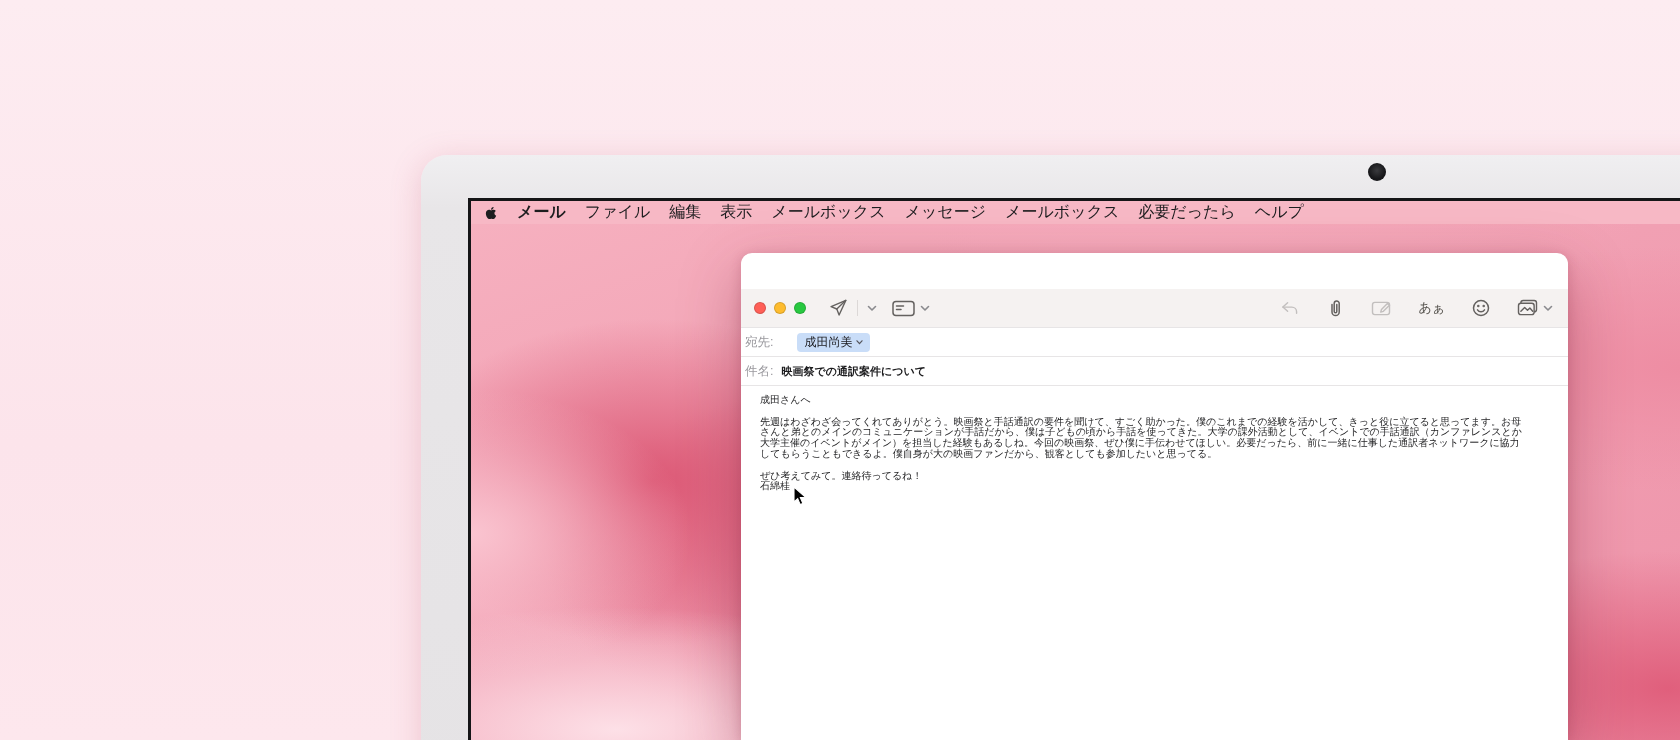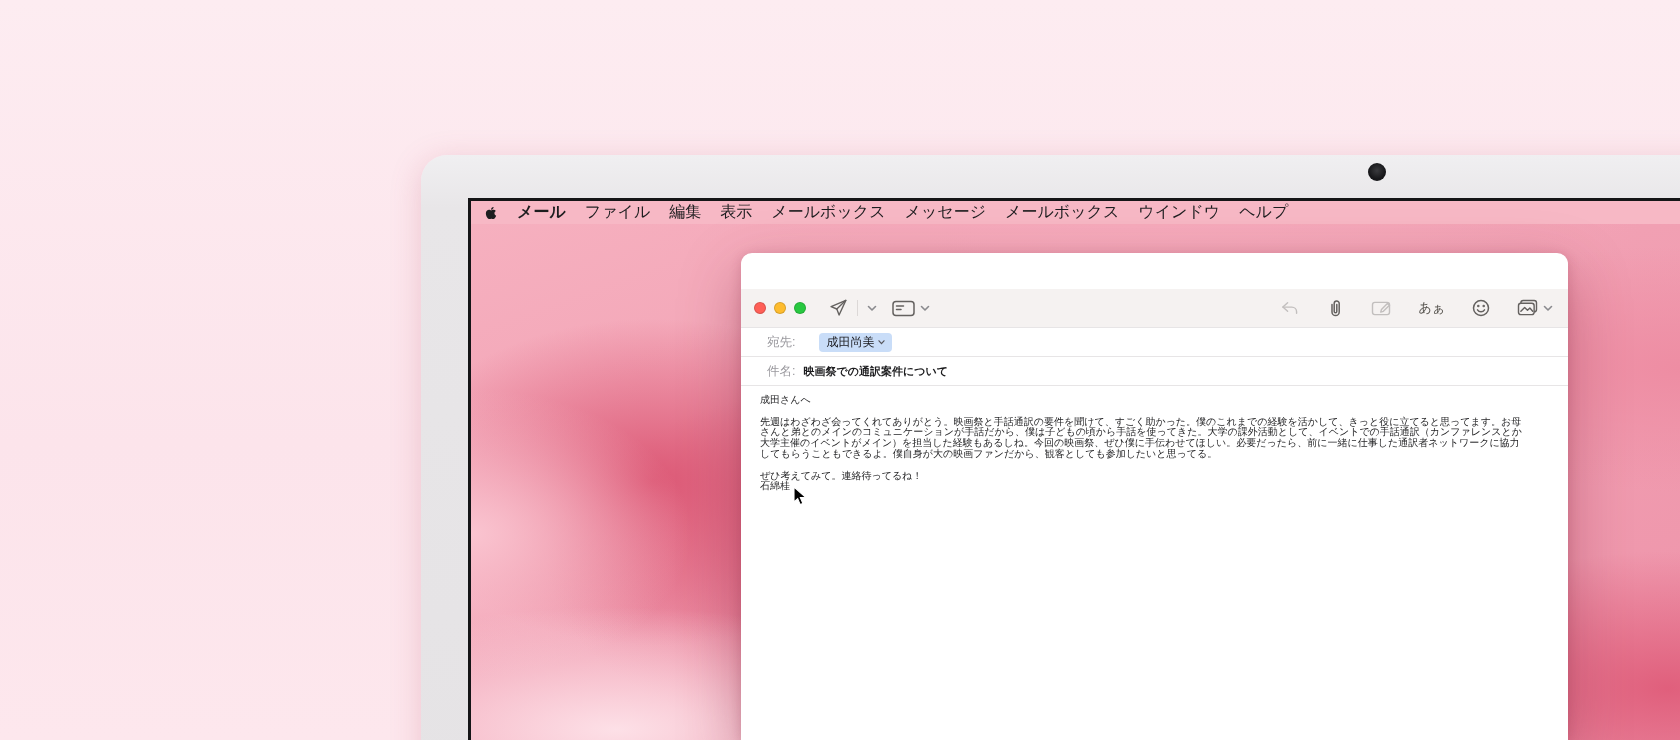--- a/index.html
+++ b/index.html
@@ -48,21 +48,21 @@
   .send-cluster{display:flex;align-items:center;margin-left:22px;}
   .icon{display:flex;align-items:center;justify-content:center;color:#64615f;}
   .icon svg{stroke:#64615f;fill:none;stroke-width:1.5;stroke-linecap:round;stroke-linejoin:round;}
   .icon.disabled svg{stroke:#c2bfbe;}
   .vsep{width:1px;height:16px;background:#dcd8d7;margin:0 9px;}
   .chev svg{stroke:#8a8a8e;stroke-width:1.6;}
   .right-tools{margin-left:auto;display:flex;align-items:center;gap:27px;}
   .fmt-label{font-size:13px;color:#57544f;letter-spacing:0;}
   .photos-cluster{display:flex;align-items:center;gap:5px;}
 
-  .field-row{display:flex;align-items:center;height:28px;padding:0 26px;background:#fff;}
+  .field-row{display:flex;align-items:center;height:28px;padding:0 4px;background:#fff;}
   .divider{height:1px;background:#e7e5e6;}
   .field-label{font-size:12.5px;color:#9a999e;}
   .token{display:inline-flex;align-items:center;margin-left:24px;background:#c9ddf8;
     border-radius:4px;padding:1px 7px;font-size:12px;color:#1b1b1f;gap:4px;}
   .token svg{stroke:#56565c;stroke-width:1.5;fill:none;stroke-linecap:round;}
   .subject-value{margin-left:8px;font-size:11px;font-weight:700;color:#1c1c1e;}
 
   .body-text{padding:9px 45px 0 19px;font-size:10px;line-height:1.08;
     color:#1f1f21;white-space:pre-wrap;}
 
@@ -86,21 +86,21 @@
           </svg>
       </span>
       <span id="menu-items" style="display:flex;gap:19px;">
           <span class="menu-item active">メール</span>
           <span class="menu-item">ファイル</span>
           <span class="menu-item">編集</span>
           <span class="menu-item">表示</span>
           <span class="menu-item">メールボックス</span>
           <span class="menu-item">メッセージ</span>
           <span class="menu-item">メールボックス</span>
-          <span class="menu-item">ウインドウ</span>
+          <span class="menu-item">必要だったら</span>
           <span class="menu-item">ヘルプ</span>
         </span>
     </div>
     <div class="wallpaper"></div>
   </div>
 
   <div class="window">
     <div class="toolbar">
       <div class="lights">
         <span class="light" style="background:#ff5f57"></span>

